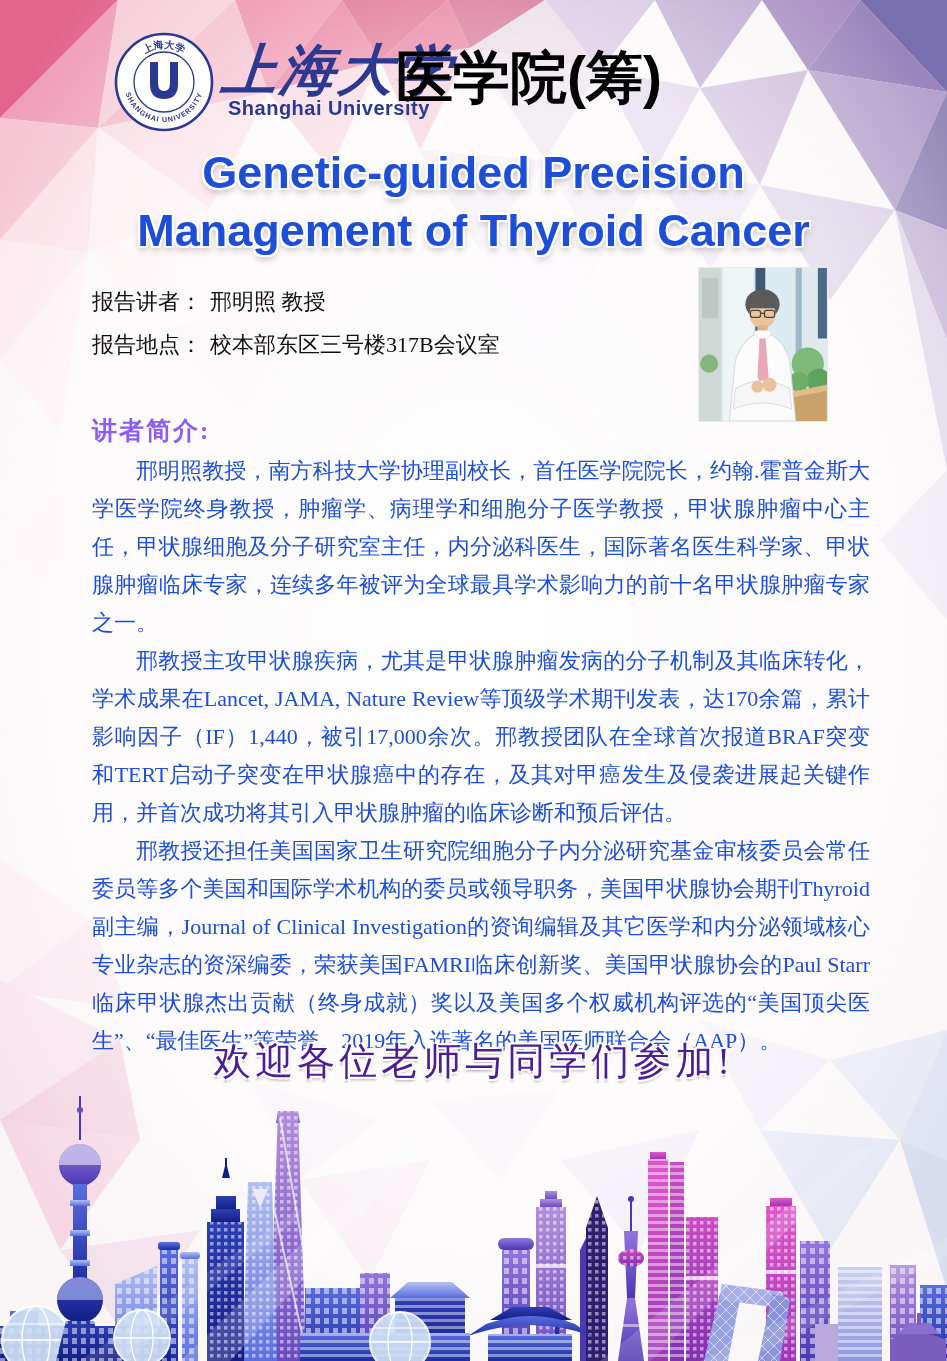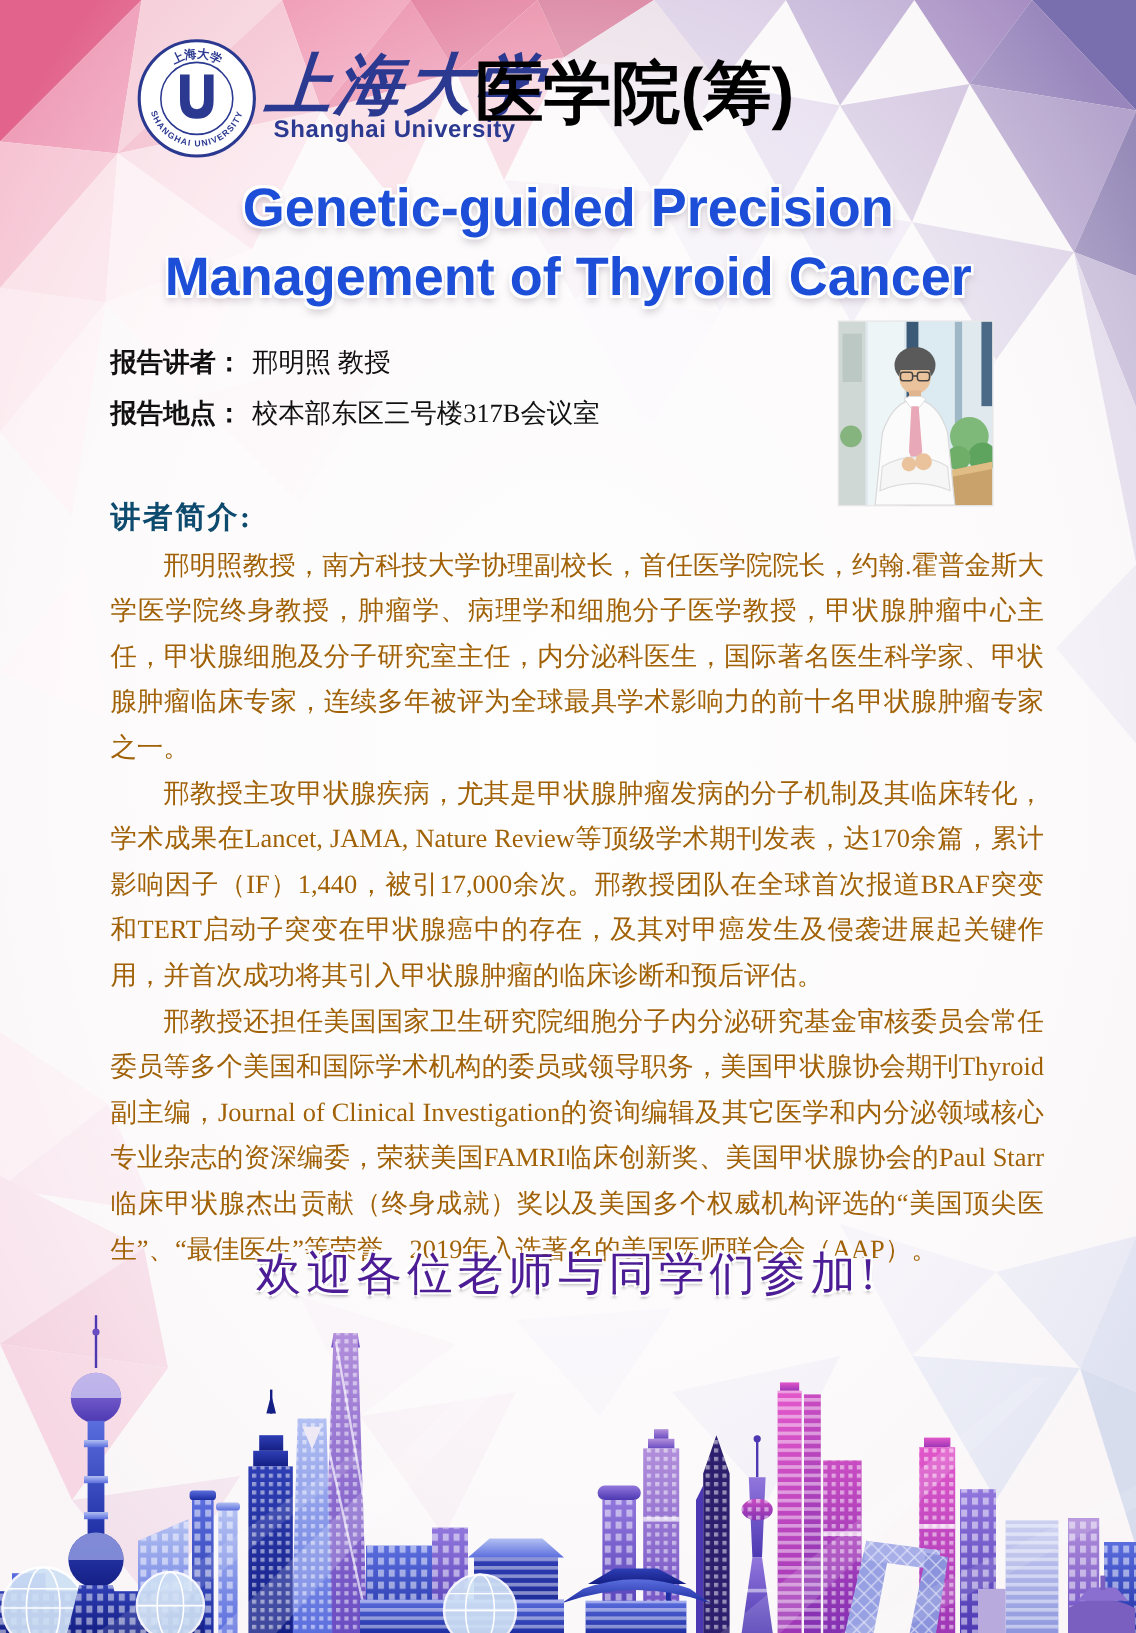--- a/index.html
+++ b/index.html
@@ -18,29 +18,29 @@
           font-family:"Liberation Sans","DejaVu Sans",sans-serif;white-space:nowrap;}
 
   .title{position:absolute;left:0;right:0;top:144px;text-align:center;
          font-family:"Liberation Sans","DejaVu Sans",sans-serif;font-weight:bold;
          font-size:45px;line-height:58px;color:#1d4ed8;
          text-shadow:-2px -2px 0 #fff,2px -2px 0 #fff,-2px 2px 0 #fff,2px 2px 0 #fff,
                      0 4px 7px rgba(60,40,60,.35);}
 
   .info{position:absolute;left:92px;top:280px;font-size:22px;color:#111;}
   .info-row{height:43px;line-height:43px;white-space:nowrap;}
-  .info-row .label{font-weight:bold;margin-right:8px;}
+  .info-row .label{font-weight:normal;margin-right:8px;}
 
   .photo{position:absolute;left:699px;top:268px;width:128px;height:153px;box-shadow:0 0 0 1px #e8e8e8;}
 
-  .bio-heading{position:absolute;left:92px;top:414px;font-size:25px;font-weight:bold;color:#0c4a6e;
+  .bio-heading{position:absolute;left:92px;top:414px;font-size:25px;font-weight:bold;color:#8b5cf6;
                letter-spacing:2px;}
 
   .paragraphs{position:absolute;left:92px;top:452px;width:778px;font-size:22px;line-height:38px;
-              text-align:justify;color:#a16207;}
+              text-align:justify;color:#1d4ed8;}
   .paragraphs p{margin:0;text-indent:2em;}
 
   .welcome{position:absolute;left:0;right:0;top:1036px;text-align:center;font-size:38px;
            font-weight:normal;color:#4c1d95;letter-spacing:4px;
            text-shadow:-2px -2px 0 #fff,2px -2px 0 #fff,-2px 2px 0 #fff,2px 2px 0 #fff,
                        0 3px 3px rgba(0,0,0,.35);}
 </style>
 </head>
 <body>
 

